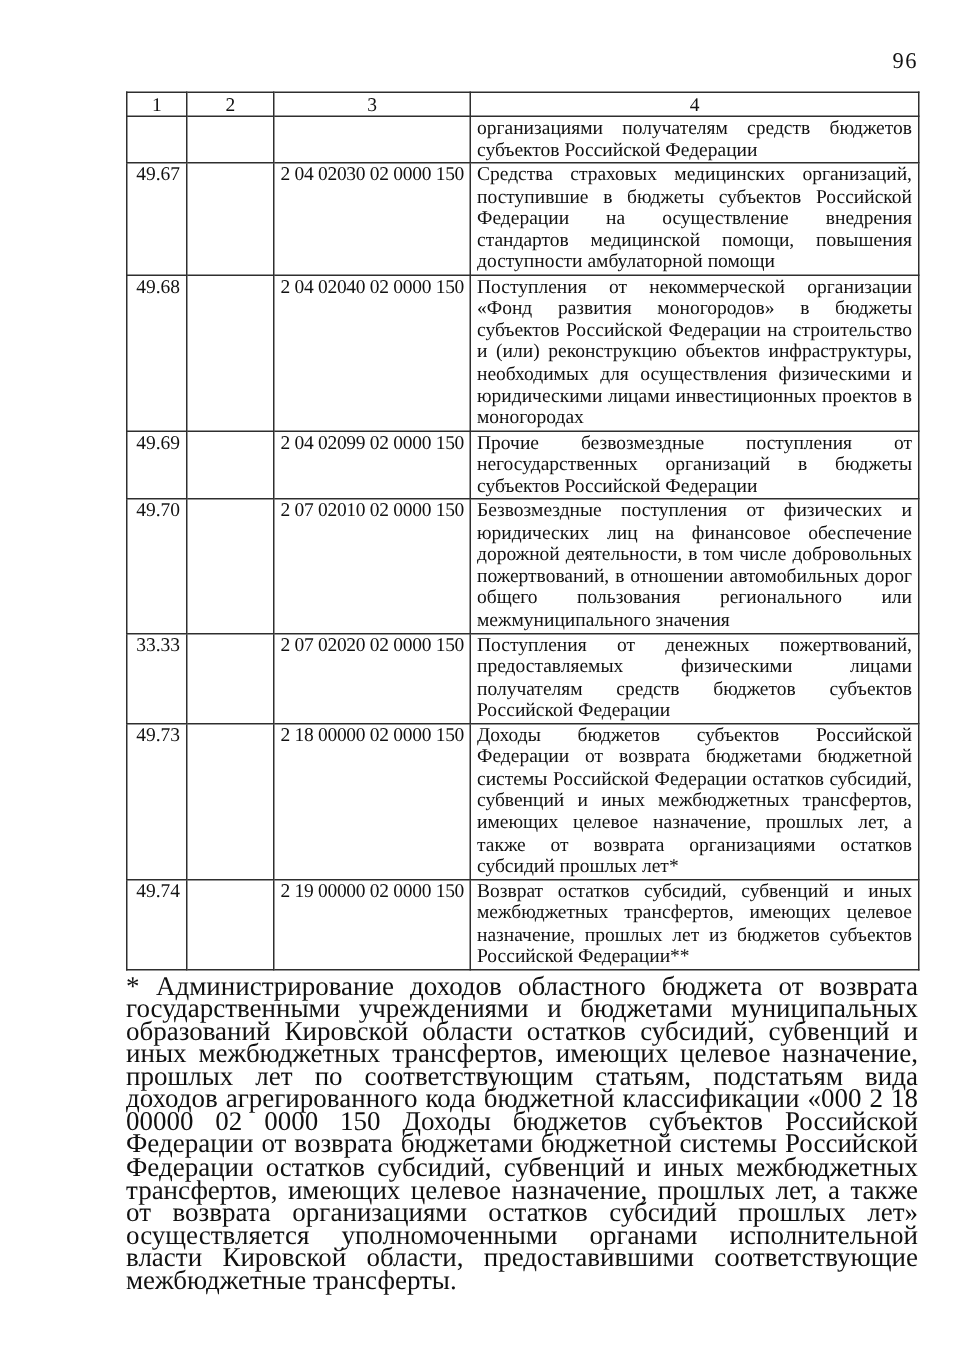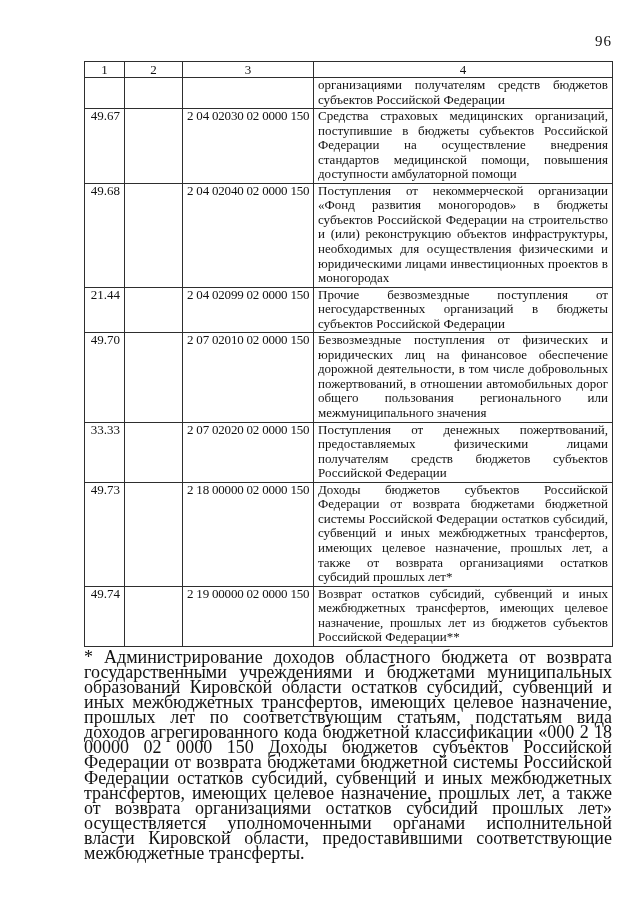--- a/index.html
+++ b/index.html
@@ -116,21 +116,21 @@
     </tr>
 
     <tr>
       <td class="cell-num">49.68</td>
       <td class="cell-col2"></td>
       <td class="cell-code">2 04 02040 02 0000 150</td>
       <td class="cell-desc">Поступления от некоммерческой организации «Фонд развития моногородов» в бюджеты субъектов Российской Федерации на строительство и (или) реконструкцию объектов инфраструктуры, необходимых для осуществления физическими и юридическими лицами инвестиционных проектов в моногородах</td>
     </tr>
 
     <tr>
-      <td class="cell-num">21.44</td>
+      <td class="cell-num">49.69</td>
       <td class="cell-col2"></td>
       <td class="cell-code">2 04 02099 02 0000 150</td>
       <td class="cell-desc">Прочие безвозмездные поступления от негосударственных организаций в бюджеты субъектов Российской Федерации</td>
     </tr>
 
     <tr>
       <td class="cell-num">49.70</td>
       <td class="cell-col2"></td>
       <td class="cell-code">2 07 02010 02 0000 150</td>
       <td class="cell-desc">Безвозмездные поступления от физических и юридических лиц на финансовое обеспечение дорожной деятельности, в том числе добровольных пожертвований, в отношении автомобильных дорог общего пользования регионального или межмуниципального значения</td>

